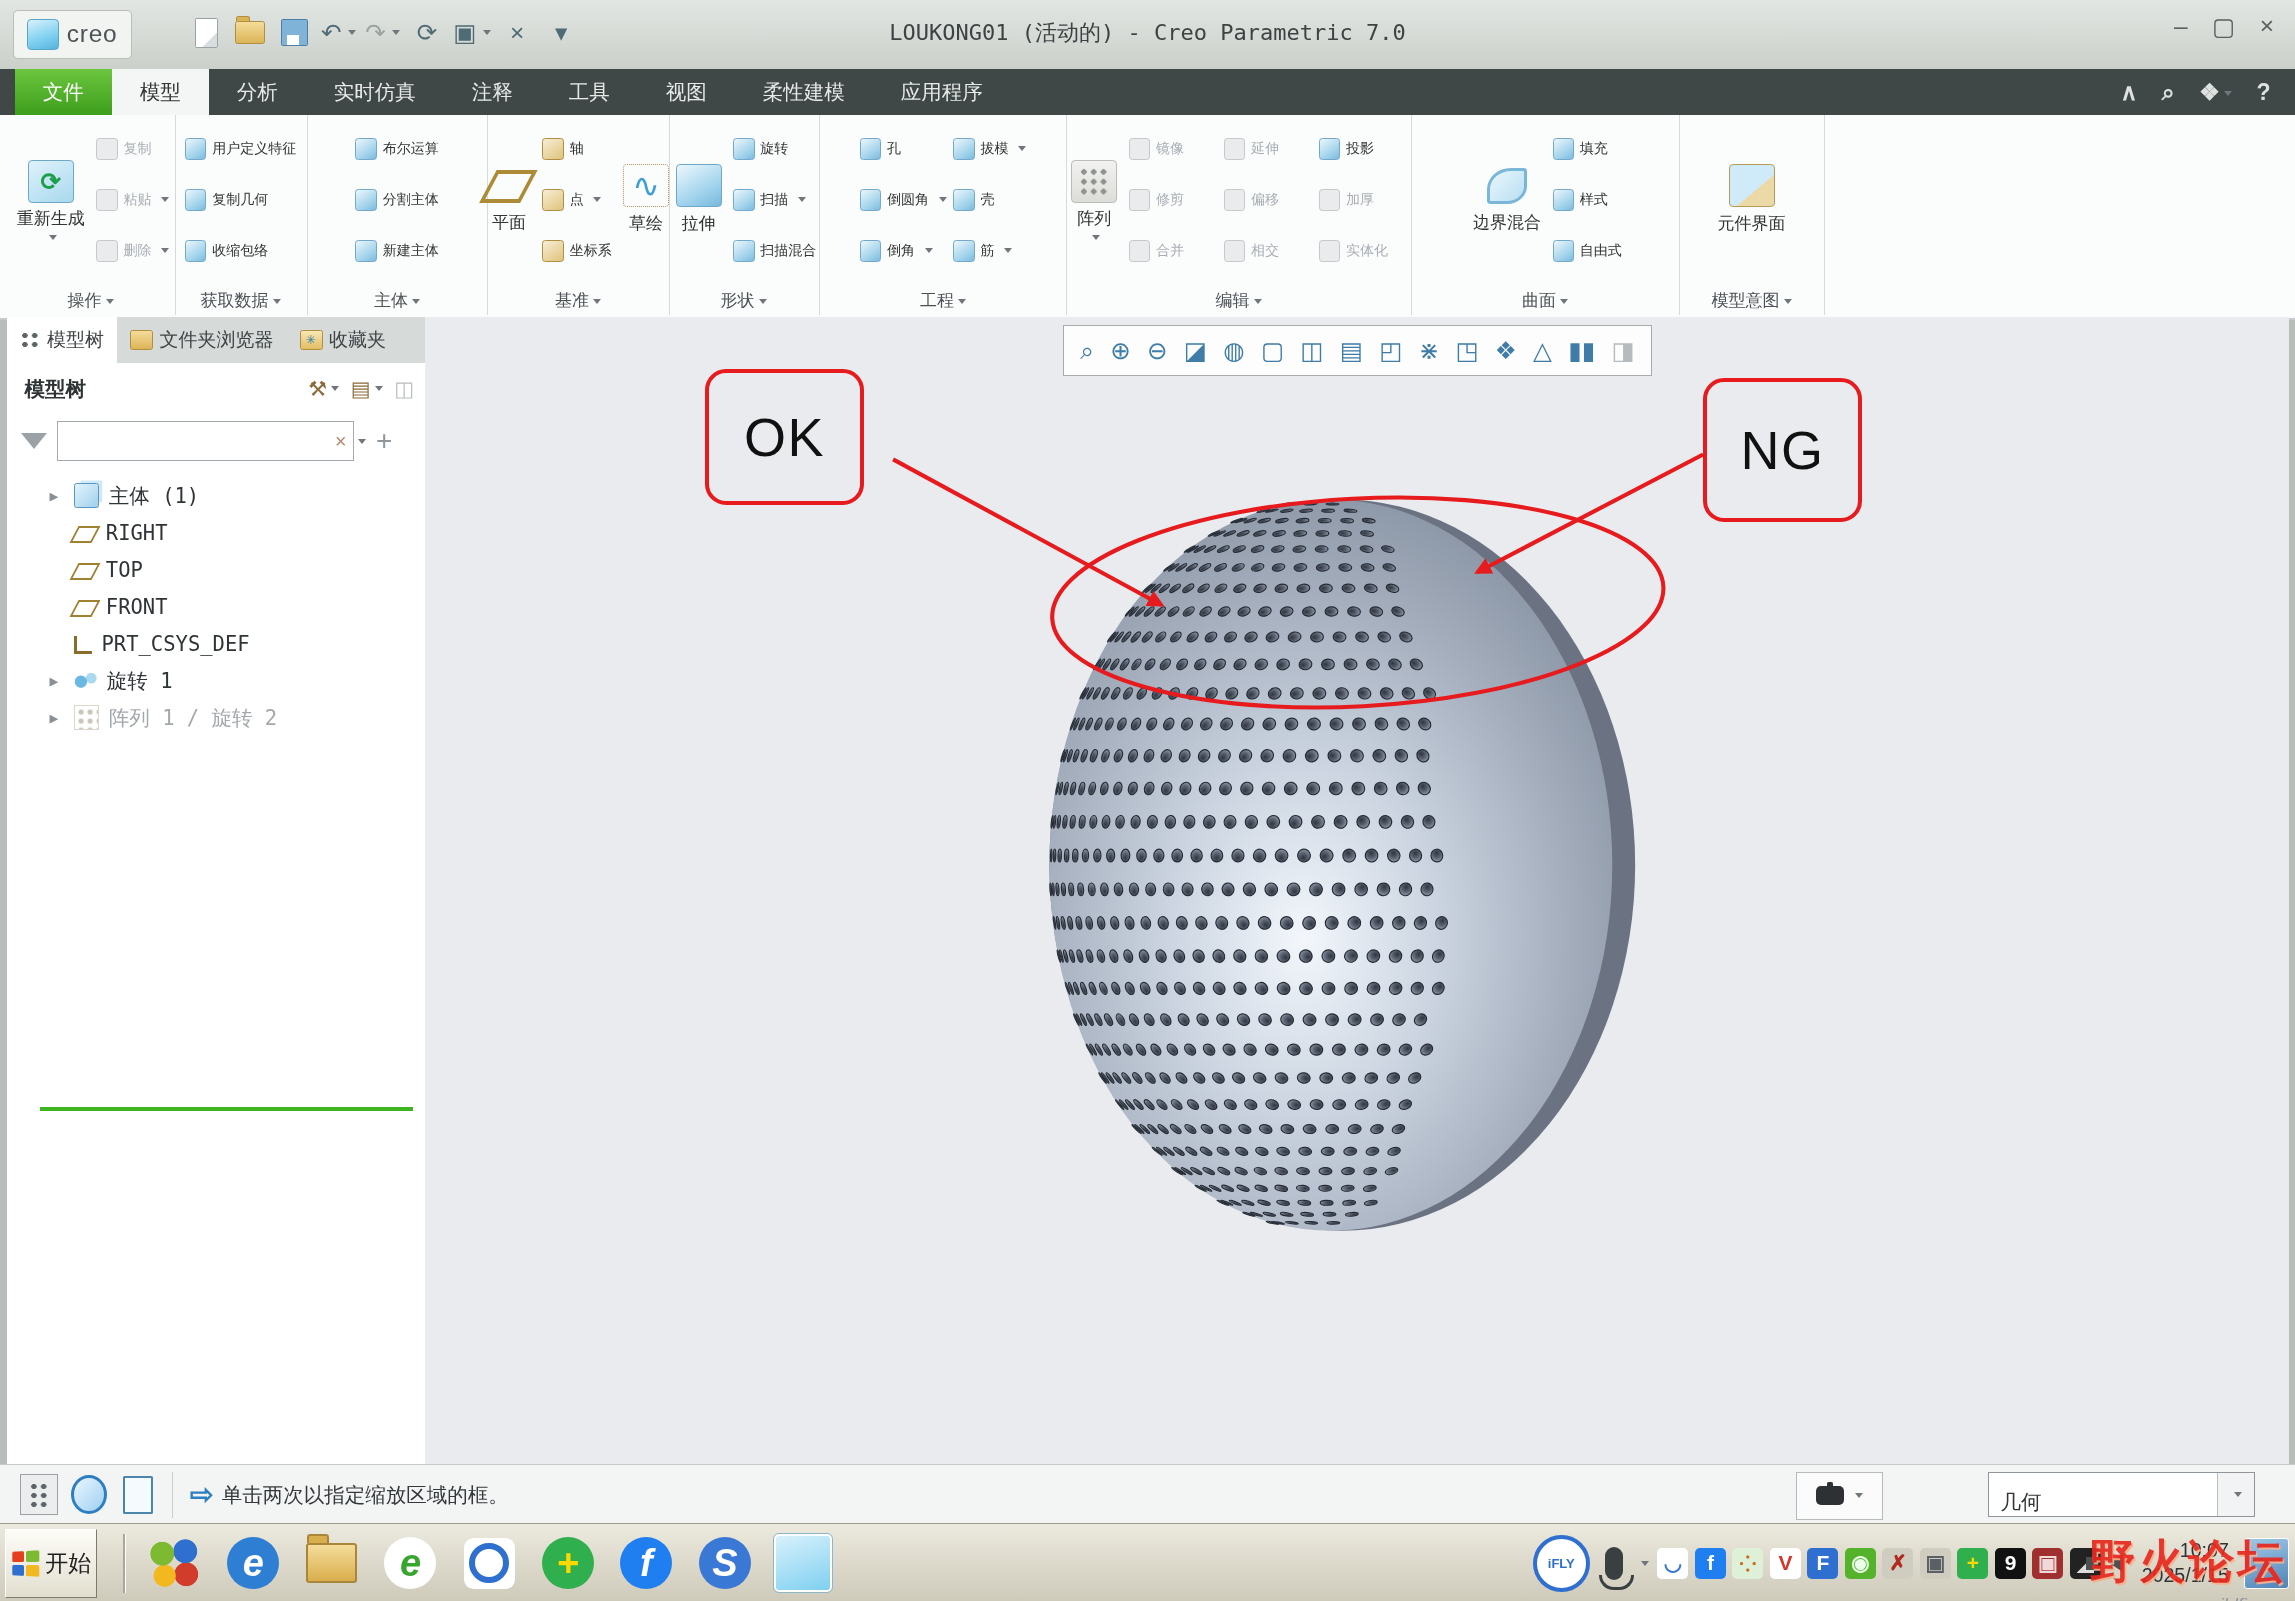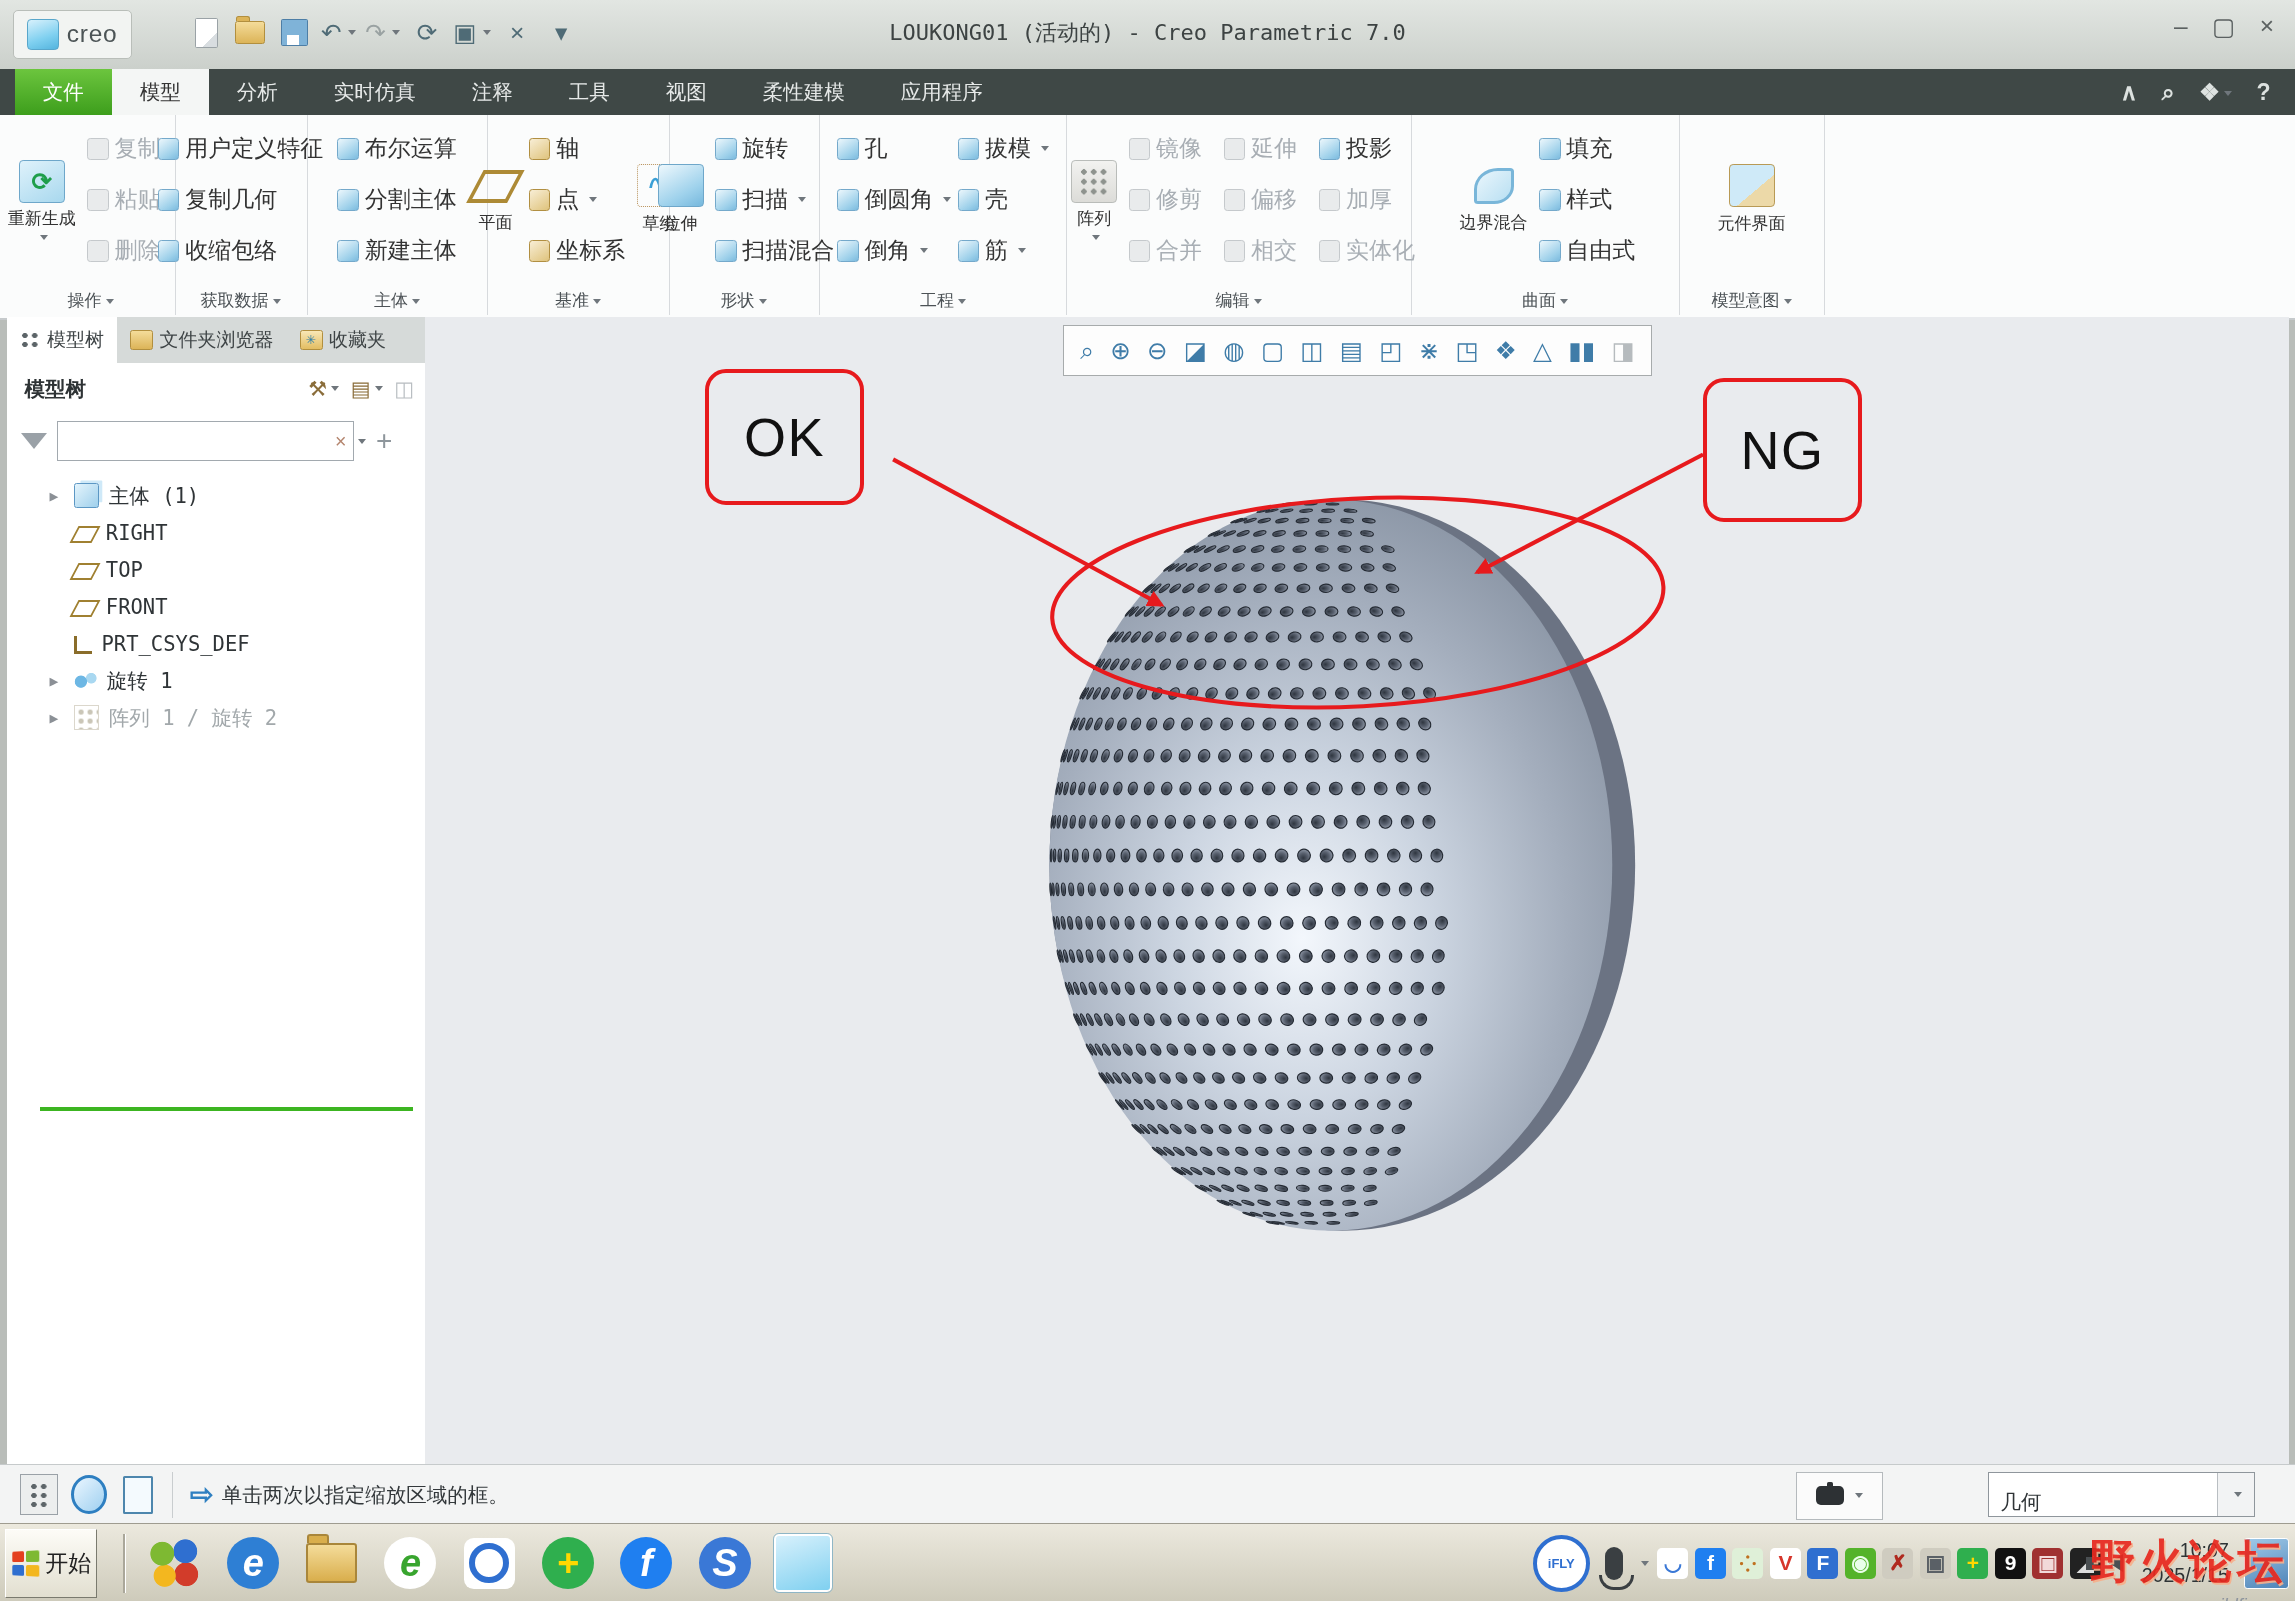--- a/index.html
+++ b/index.html
@@ -35,21 +35,21 @@
   #tabicons{position:absolute;right:24.5px;top:0;height:46px;display:flex;align-items:center;gap:24.5px;
             color:#dde2e0;font-size:23px;font-weight:bold}
   
   #ribbon{position:absolute;left:0;top:115px;width:2295px;height:203px;background:#fbfcfc;border-bottom:2.5px solid #c6cacc}
   .rgroup{position:absolute;top:0;height:200px;border-right:0.8px solid #d7dadd}
   .rgbody{position:absolute;left:0;top:4.9px;right:0;height:160px;display:flex;align-items:center;justify-content:center;gap:6.5px}
   .rglabel{position:absolute;left:0;right:0;bottom:3.3px;text-align:center;font-size:17px;color:#4c5256}
   .rbig{display:flex;flex-direction:column;align-items:center;justify-content:center;gap:4.9px;padding:0 4.9px;font-size:17px;color:#333}
   .rblabel{white-space:nowrap}
   .rcol{display:flex;flex-direction:column;justify-content:center}
-  .rsm{display:flex;align-items:center;gap:5.7px;height:51px;font-size:23px;white-space:nowrap;color:#333}
+  .rsm{display:flex;align-items:center;gap:5.7px;height:51px;font-size:14px;white-space:nowrap;color:#333}
   .rsm.dis{color:#a8aeb4}
   .rgrid{display:grid;grid-template-columns:repeat(3,92px);column-gap:3px}
   .ri{width:19.6px;height:19.6px;border-radius:3.3px;flex:none}
   .ri-blue{background:linear-gradient(145deg,#ecf7fc,#9dd0ea 70%,#7bbade);border:1.6px solid #74a9cb}
   .ri-gold{background:linear-gradient(145deg,#f8eed6,#dfc37c);border:1.6px solid #b18f41}
   .ri-gray{background:#e9ebec;border:1.6px solid #c5c9cc}
   .rbx{width:44px;height:41px;border-radius:4.1px;background:linear-gradient(150deg,#eef8fd,#9fd2ec 65%,#76b8dd);
        border:1.6px solid #6ea7ca;position:relative;display:flex;align-items:center;justify-content:center;color:#2e7ea8;font-size:24.5px}
   .bx-regen{background:linear-gradient(150deg,#dff2fb,#a8d8ee);color:#1f9e4b;font-weight:bold}
   .bx-plane{background:none;border:none}

